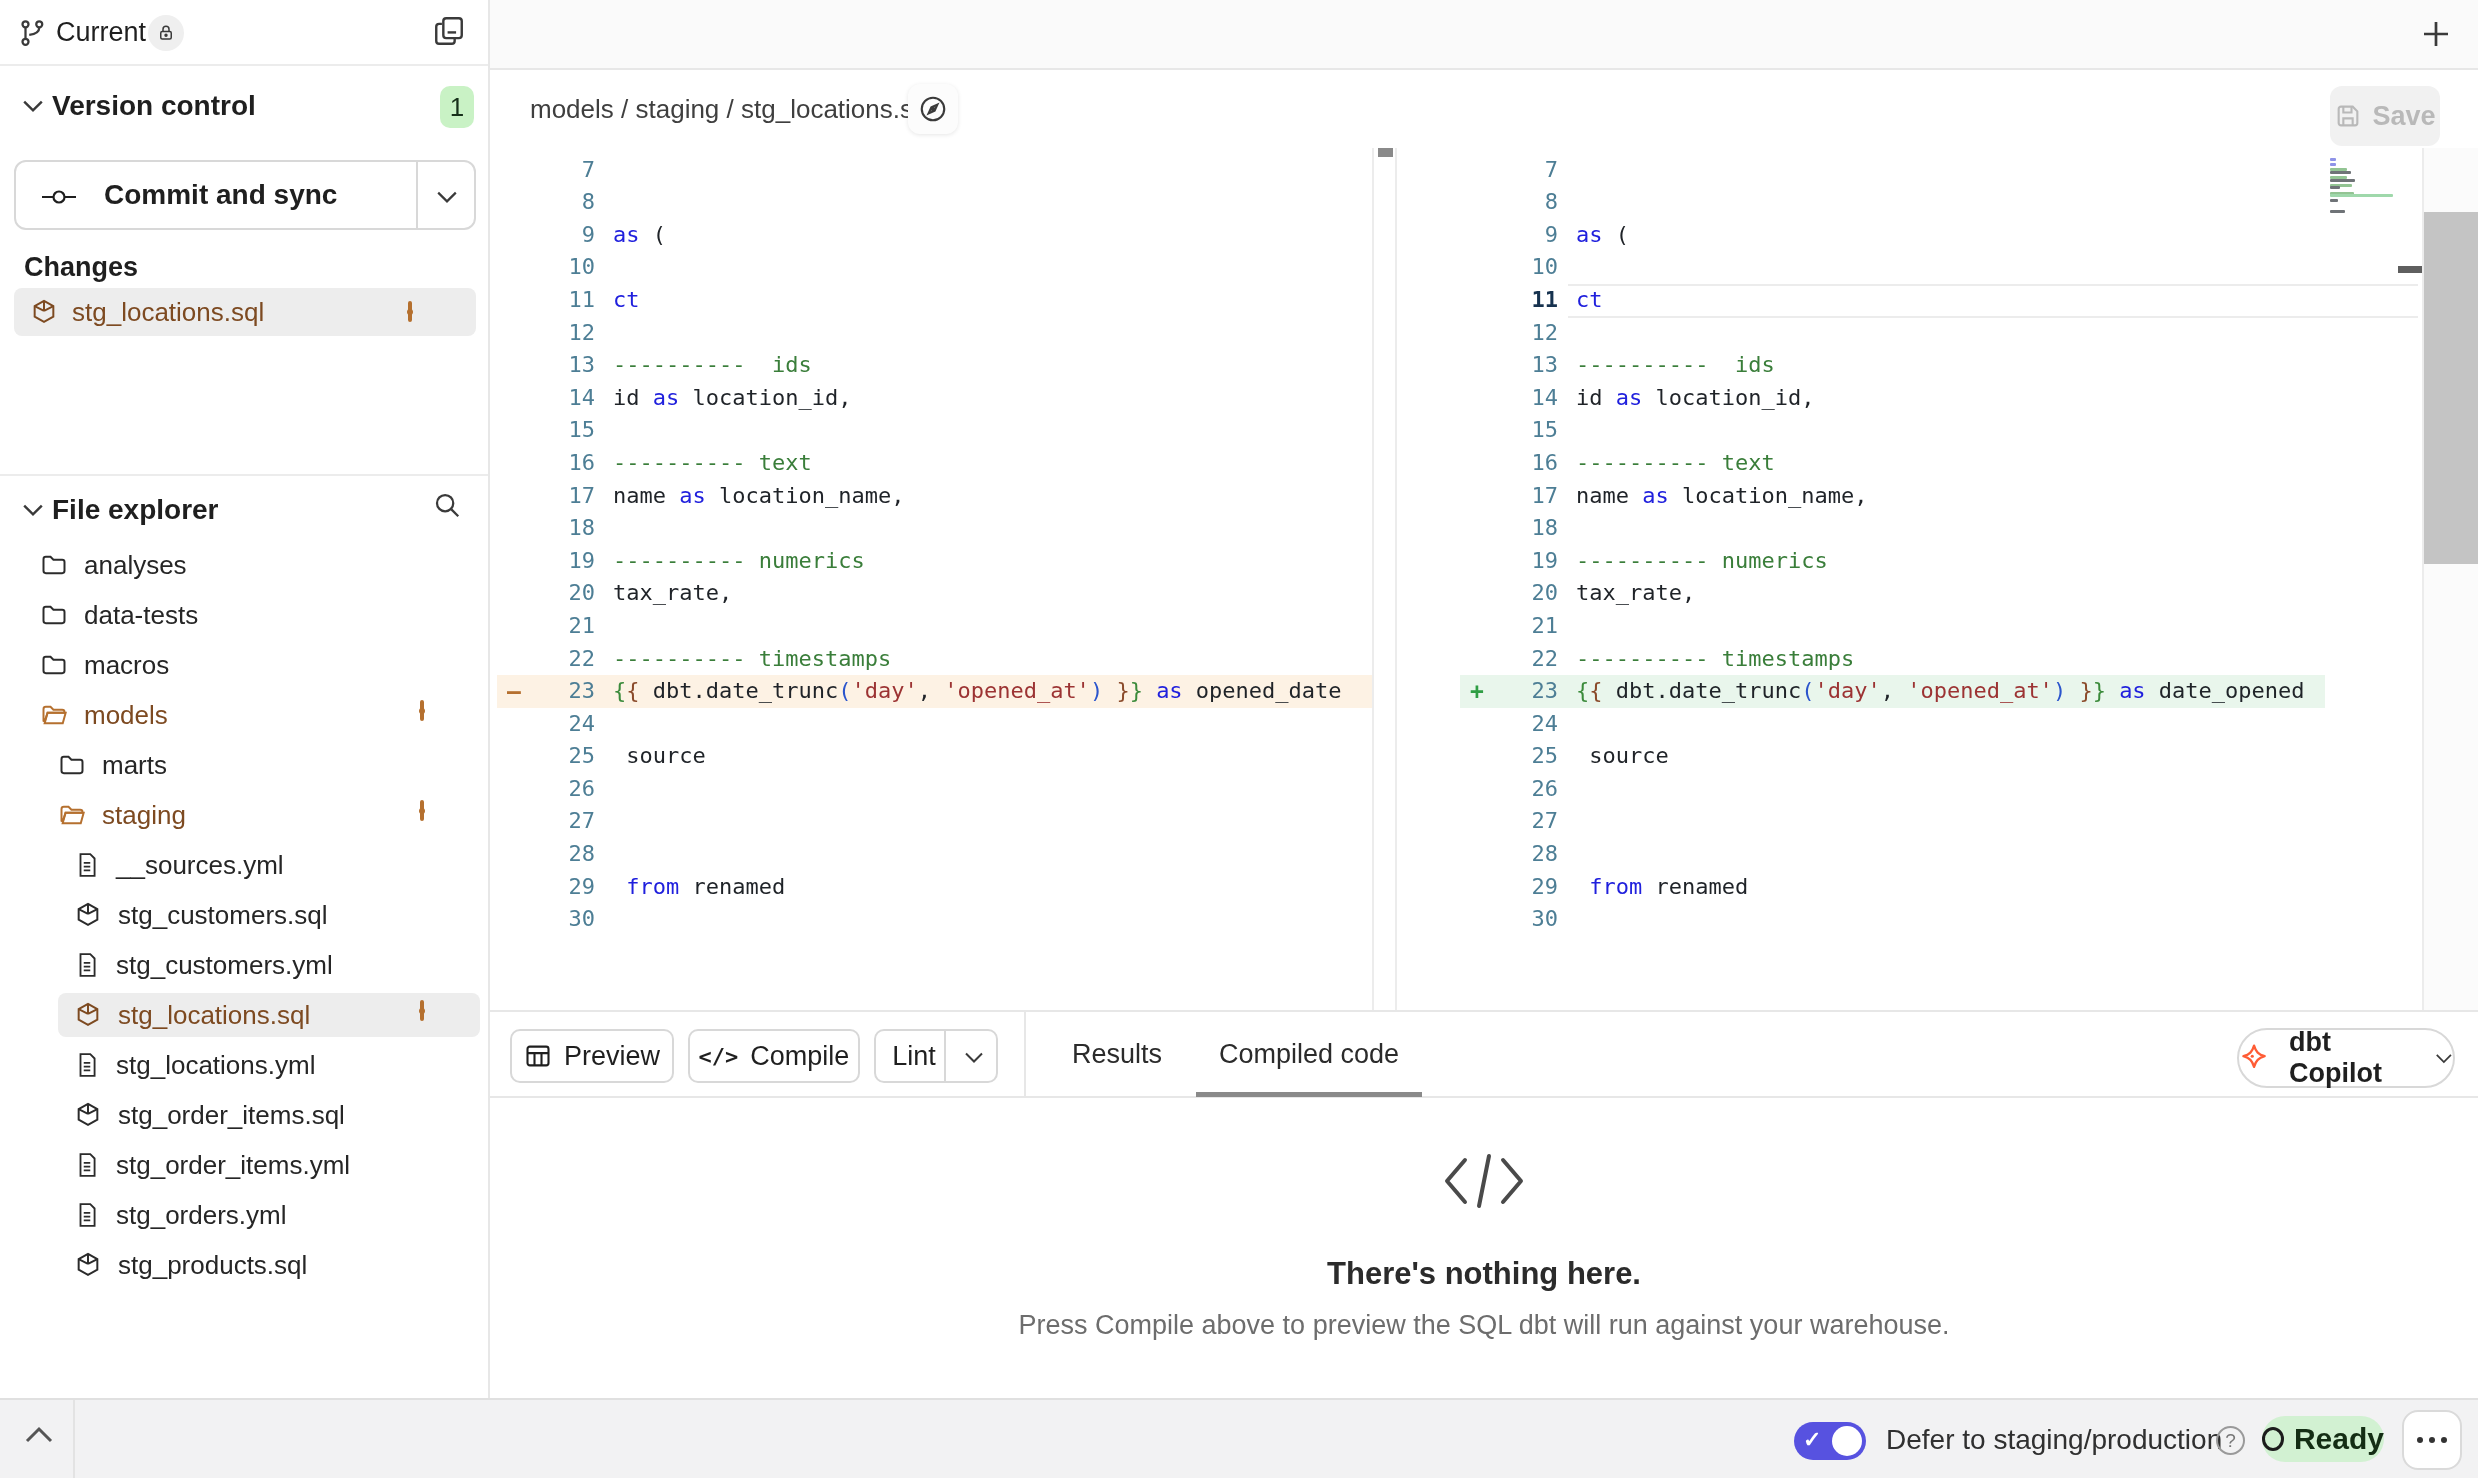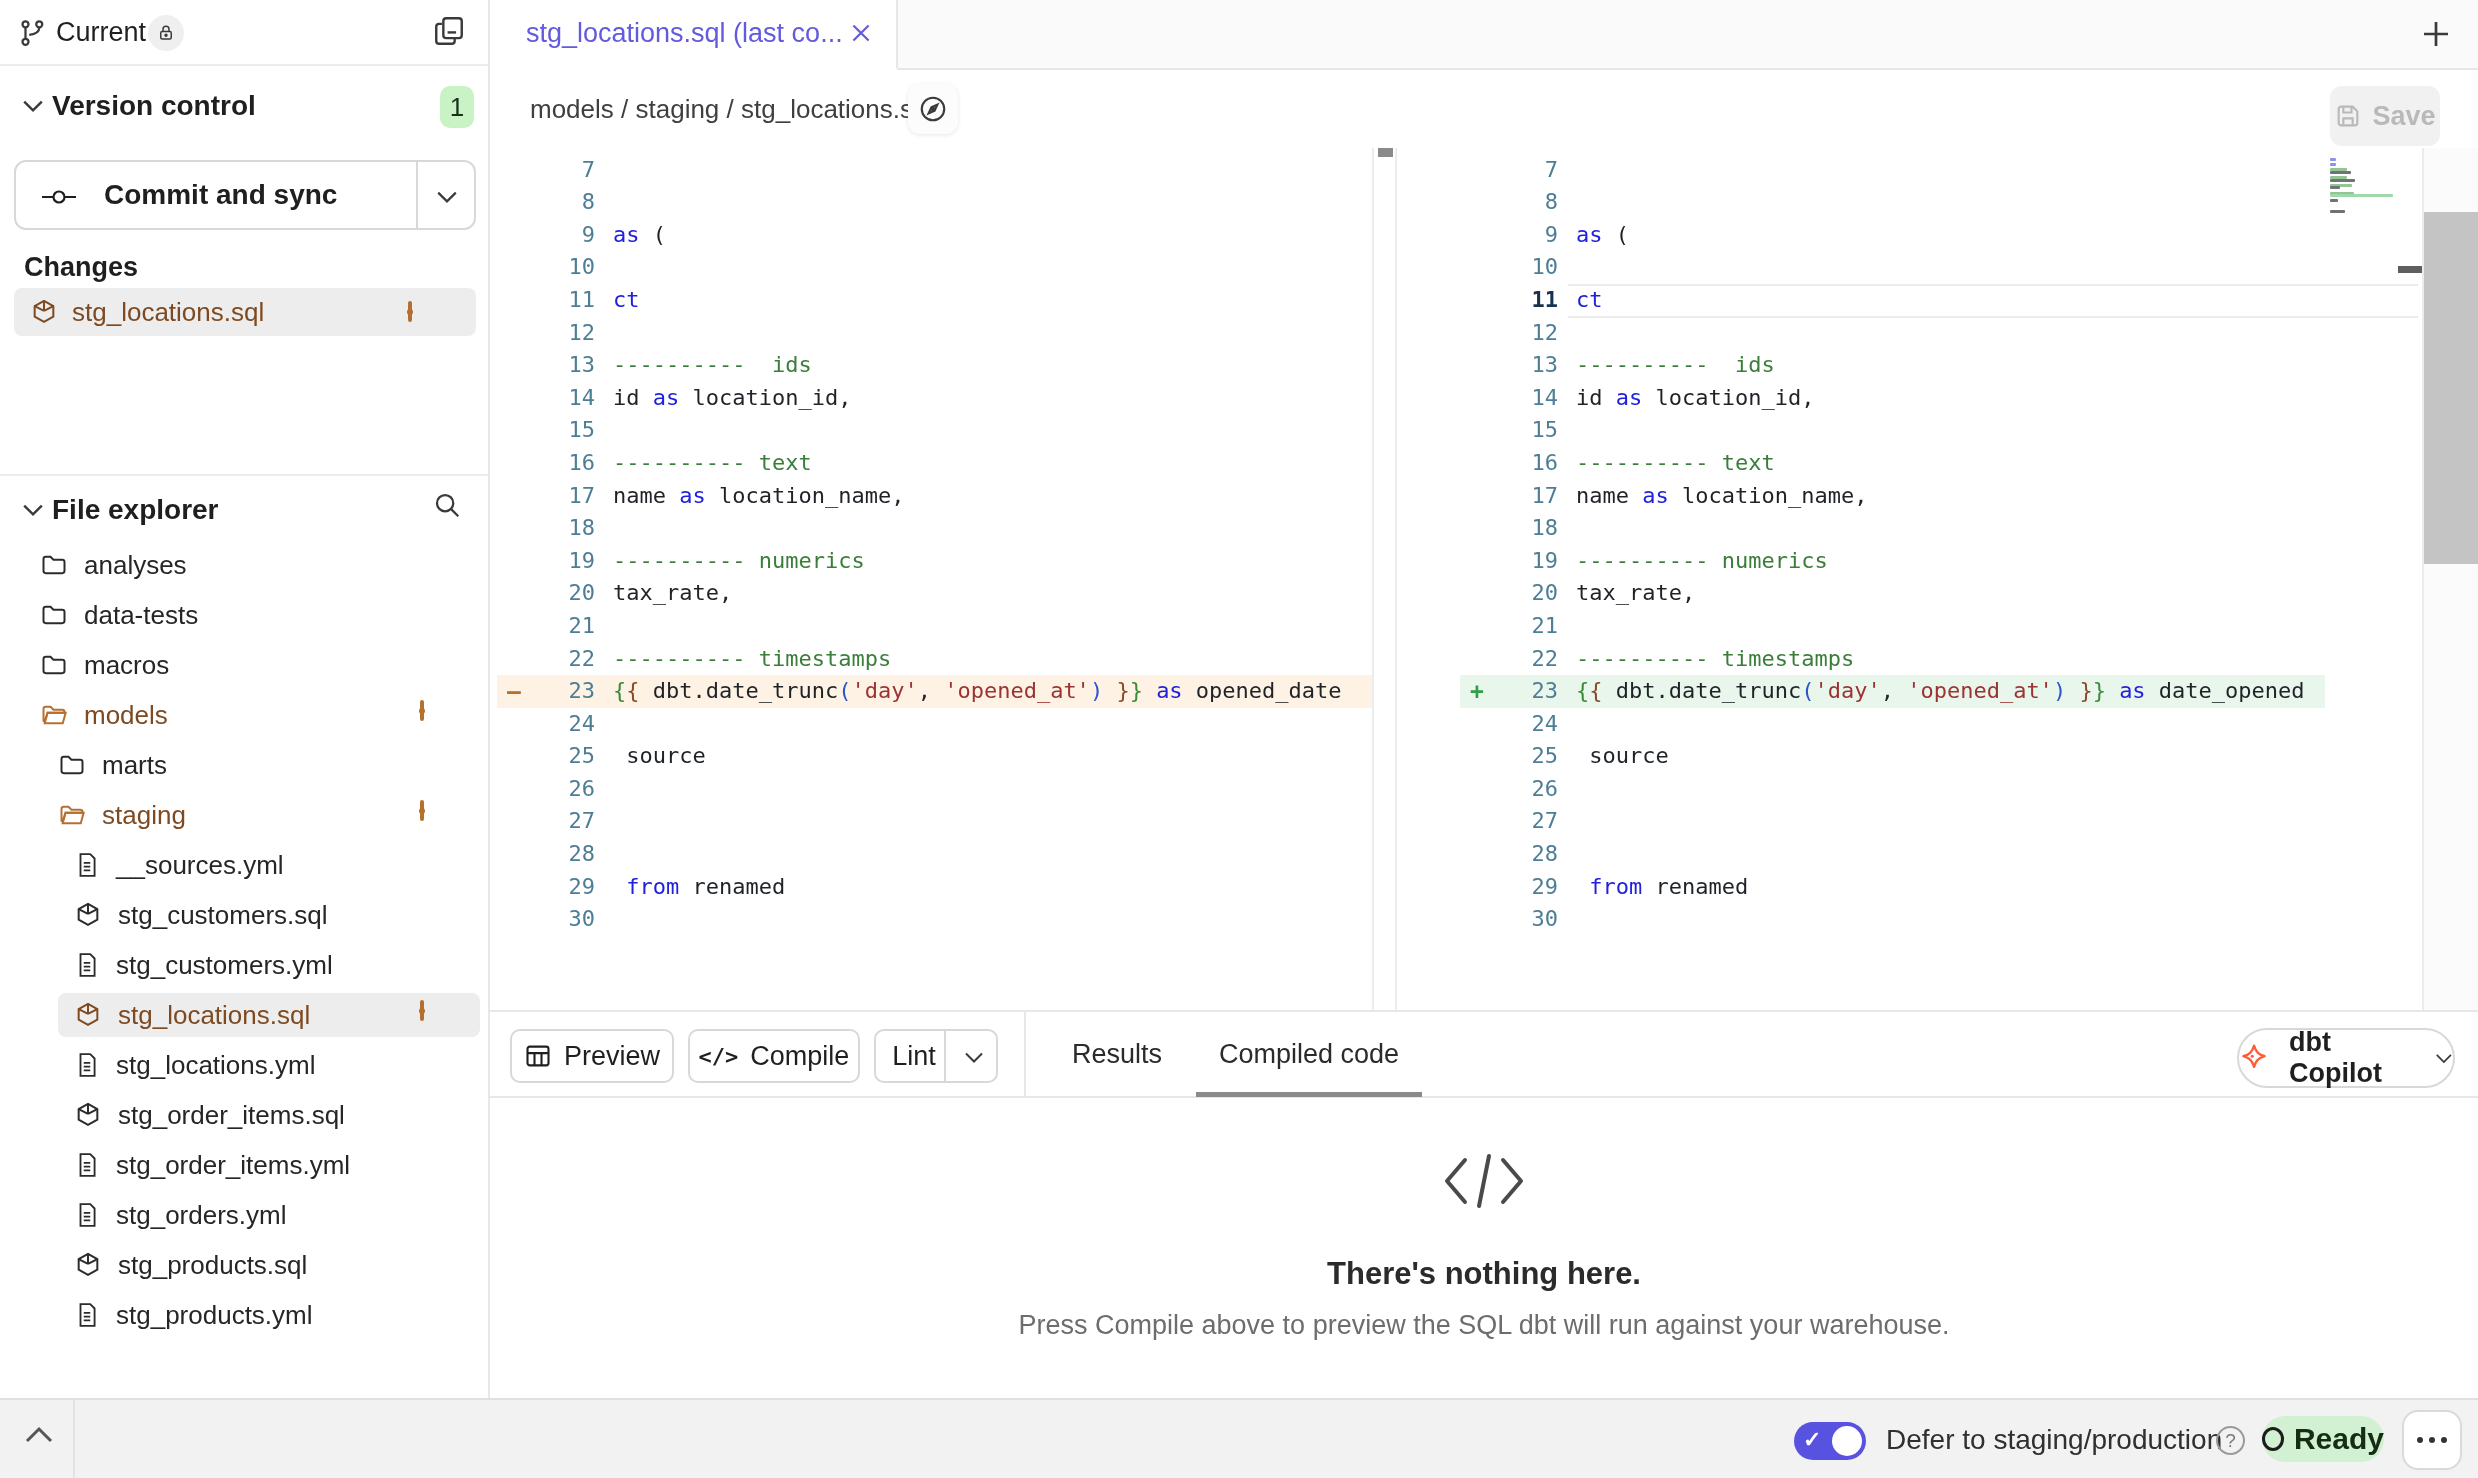--- a/index.html
+++ b/index.html
@@ -337,41 +337,24 @@
         </div>
         <div class="tree-row">
           <span style="margin-left:74px;display:flex">
             <svg width="28" height="28" viewBox="0 0 24 24" fill="none" stroke="#2b2b2b" stroke-width="1.7">
               <path d="M12 2.5l8 4.5v9l-8 4.5-8-4.5V7z"></path>
               <path d="M12 2.5V11M12 11l8-4M12 11L4 7"></path>
             </svg>
           </span>
           <span class="lbl">stg_products.sql</span>
         </div>
-        <div class="tree-row">
-          <span style="margin-left:74px;display:flex">
-            <svg width="26" height="28" viewBox="0 0 24 24" fill="none" stroke="#2b2b2b" stroke-width="1.7">
-              <path d="M6 2h9l4 4v16H6z"></path>
-              <path d="M9 10h6M9 13.5h6M9 17h6"></path>
-            </svg>
-          </span>
-          <span class="lbl">stg_products.yml</span>
-        </div>
       </div>
   </aside>
 
   <div class="abs tabbar">
-    <div class="tab">
-      <span class="lbl">stg_locations.sql (last co...</span>
-      <span class="tab-close">
-        <svg width="26" height="26" viewBox="0 0 24 24" fill="none" stroke="#635add" stroke-width="2">
-            <path d="M5 5l14 14M19 5L5 19"></path>
-          </svg>
-      </span>
-    </div>
     <span class="plus-btn icon-btn">
       <svg width="36" height="36" viewBox="0 0 24 24" fill="none" stroke="#3a3a3a" stroke-width="1.8">
           <path d="M12 4v16M4 12h16"></path>
         </svg>
     </span>
   </div>
 
   <div class="abs crumbbar">
     <span class="crumb">models / staging / stg_locations.sql</span>
     <span class="compass-btn">

